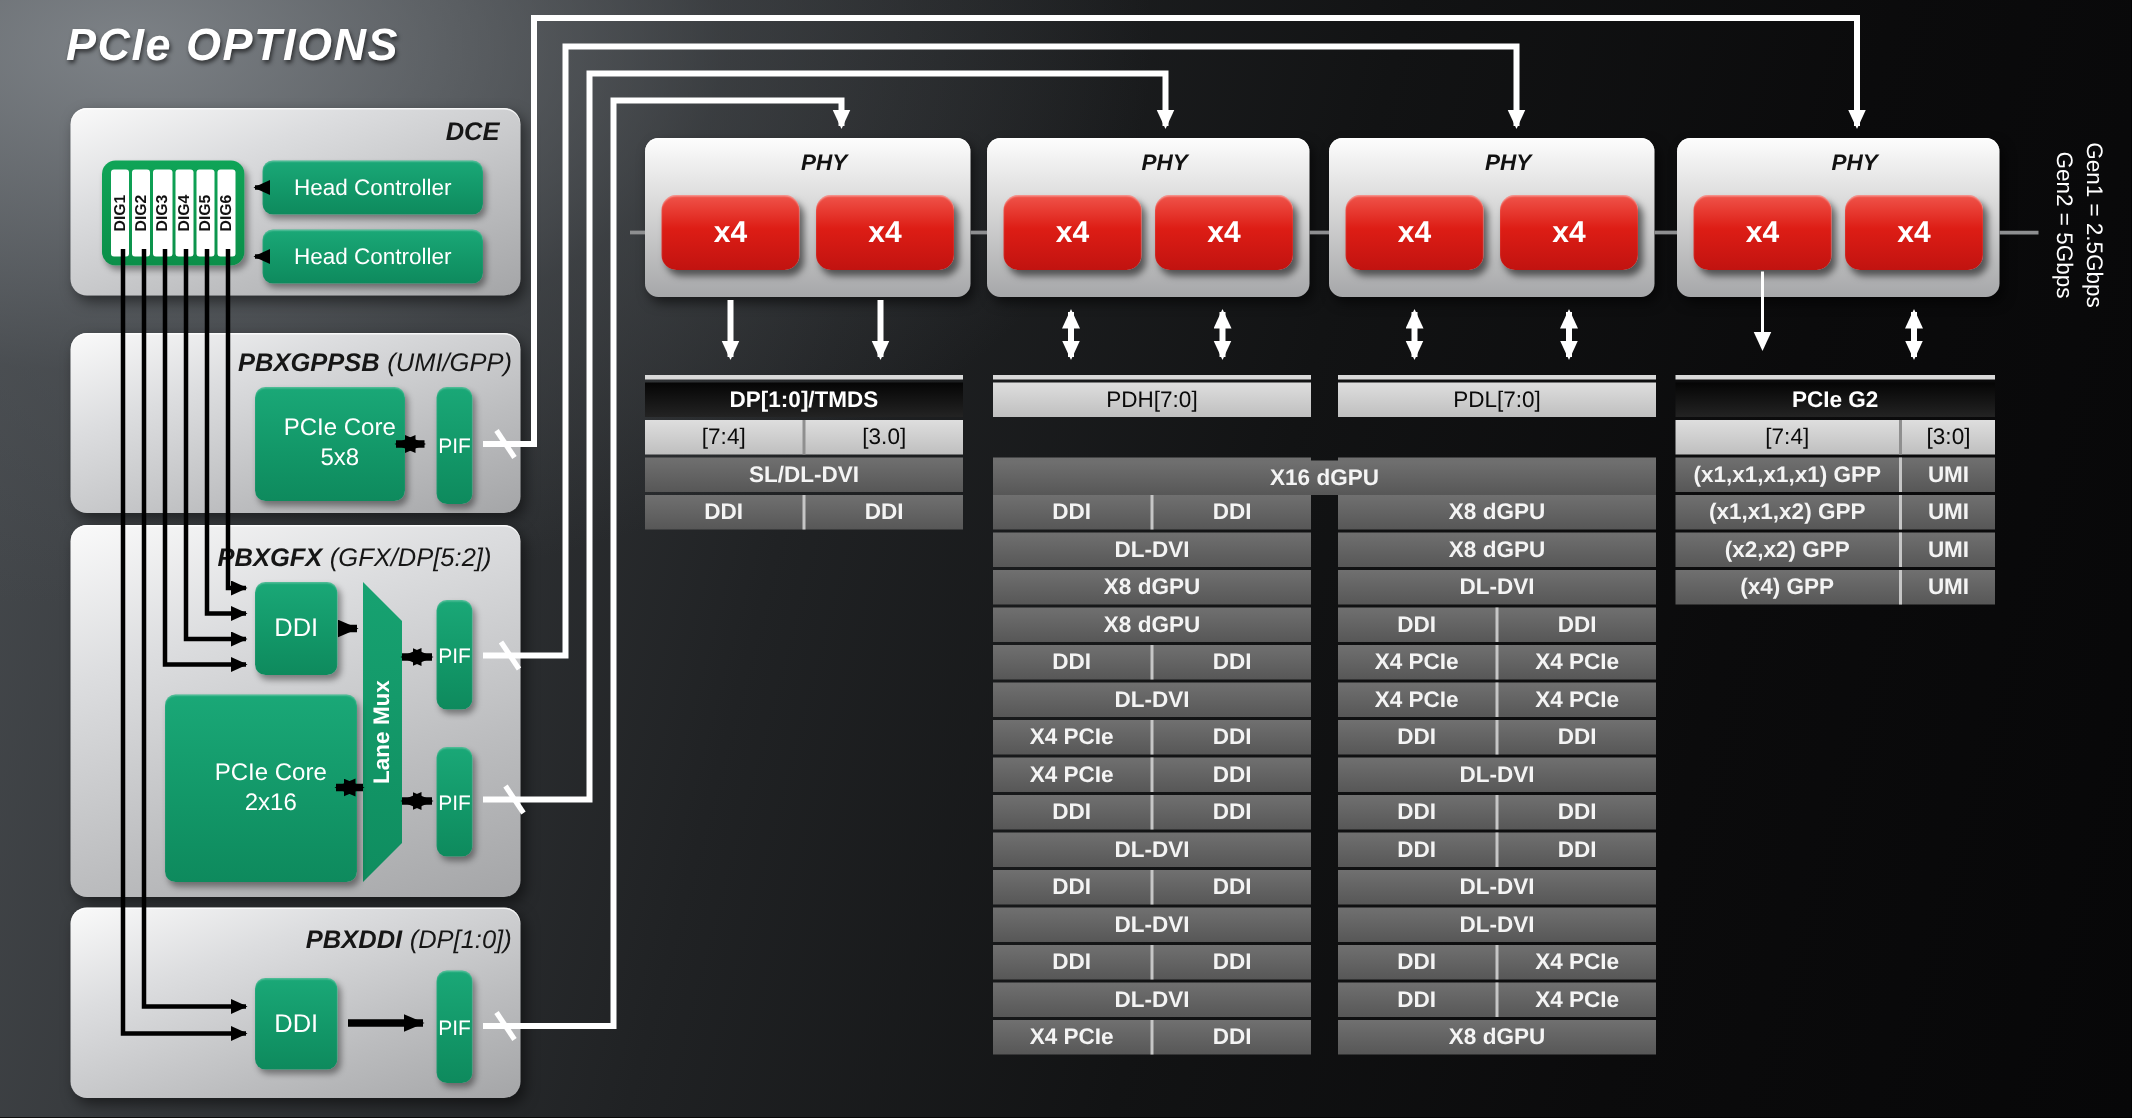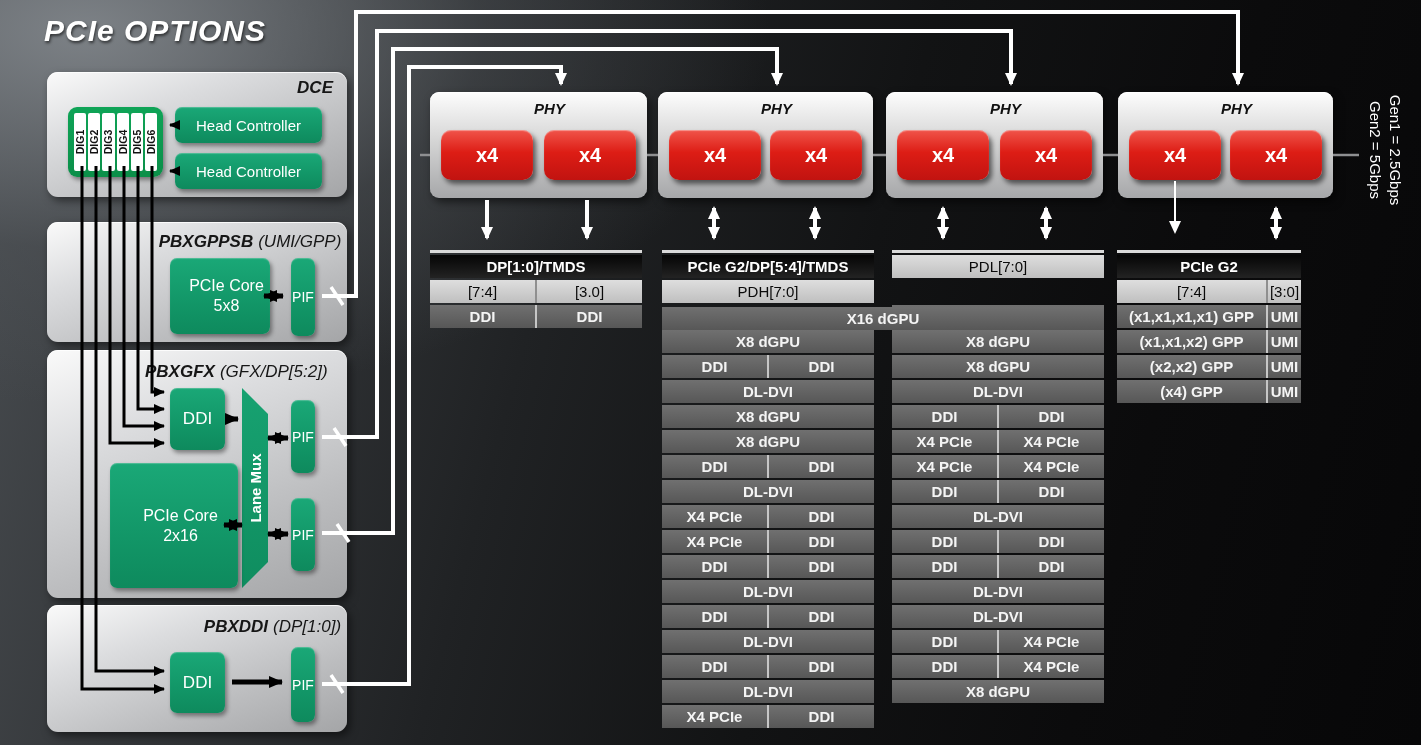--- a/index.html
+++ b/index.html
@@ -163,26 +163,28 @@
     <div class="lane lane-r">x4</div>
   </div>
 
   <div class="tbl" id="tbl-dp10" style="left:430px;width:212px;">
       <div class="trow thead">DP[1:0]/TMDS</div>
       <div class="trow tlight">
         <div class="tcell">[7:4]</div>
         <div class="tcell">[3.0]</div>
       </div>
       <div class="trow tdark">
+        <div class="tcell">SL/DL-DVI</div>
+      </div>
+      <div class="trow tdark">
         <div class="tcell">DDI</div>
         <div class="tcell">DDI</div>
       </div>
     </div>
   <div class="tbl" id="tbl-dp54" style="left:662px;width:212px;">
-      <div class="trow thead">PCIe G2/DP[5:4]/TMDS</div>
       <div class="trow tlight">
         <div class="tcell">PDH[7:0]</div>
       </div>
       <div class="trow tspacer"></div>
       <div class="trow tdark">
         <div class="tcell">X8 dGPU</div>
       </div>
       <div class="trow tdark">
         <div class="tcell">DDI</div>
         <div class="tcell">DDI</div>
@@ -292,21 +294,21 @@
         <div class="tcell">X4 PCIe</div>
       </div>
       <div class="trow tdark">
         <div class="tcell">DDI</div>
         <div class="tcell">X4 PCIe</div>
       </div>
       <div class="trow tdark">
         <div class="tcell">X8 dGPU</div>
       </div>
     </div>
-  <div class="tbl" id="tbl-g2" style="left:1117px;width:184px;">
+  <div class="tbl" id="tbl-g2" style="left:1117px;width:213px;">
       <div class="trow thead">PCIe G2</div>
       <div class="trow tlight">
         <div class="tcell" style="flex: 0 0 149px;">[7:4]</div>
         <div class="tcell">[3:0]</div>
       </div>
       <div class="trow tdark">
         <div class="tcell" style="flex: 0 0 149px;">(x1,x1,x1,x1) GPP</div>
         <div class="tcell">UMI</div>
       </div>
       <div class="trow tdark">

